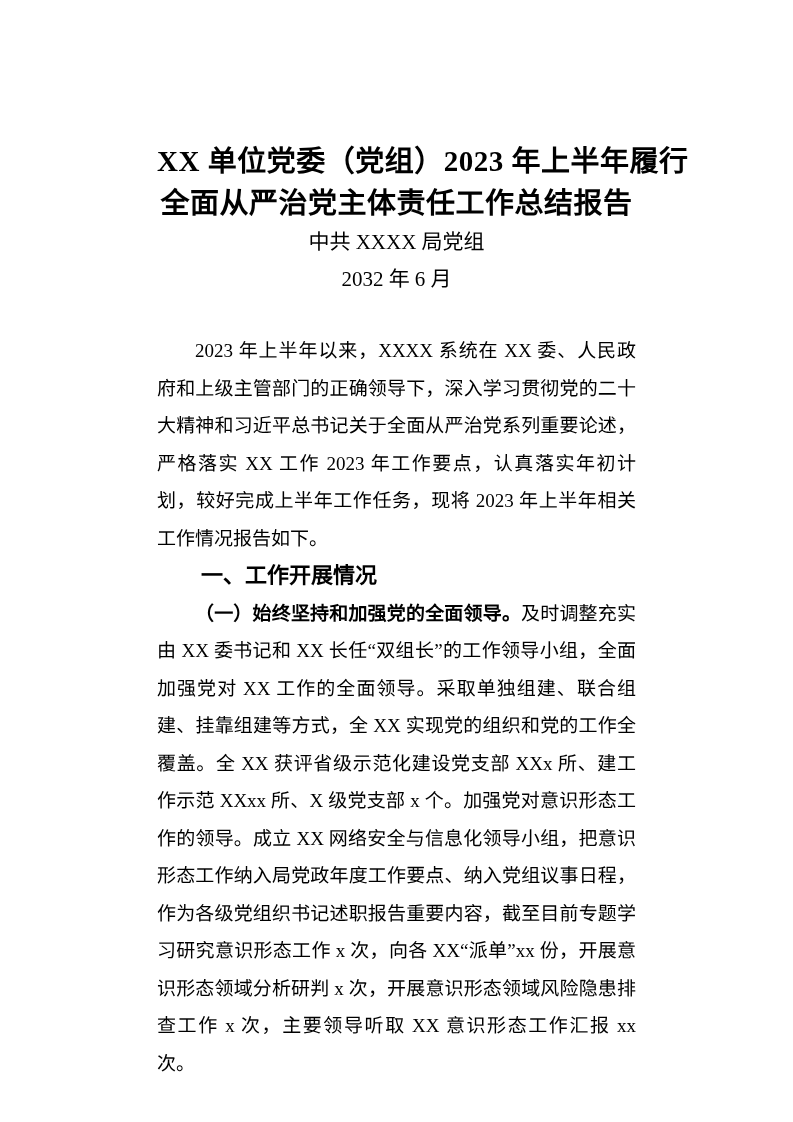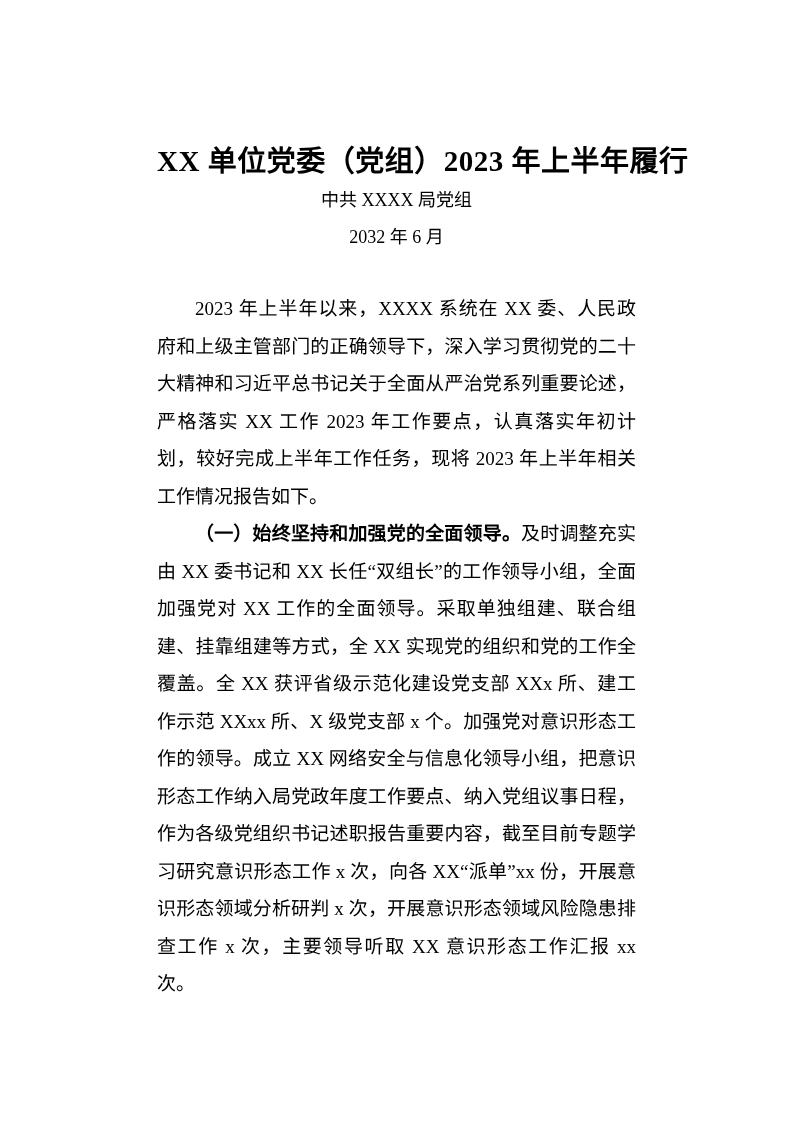--- a/index.html
+++ b/index.html
@@ -27,21 +27,21 @@
     text-align: center;
     letter-spacing: 0.5px;
     font-family: "Liberation Serif", "DejaVu Serif", serif;
   }
   .title-line {
     display: block;
     white-space: nowrap;
   }
   .byline,
   .doc-date {
-    font-size: 18px;
+    font-size: 21px;
     font-weight: 400;
     line-height: 37px;
     text-align: center;
   }
   .body-para {
     margin: 0;
     font-size: 19px;
     line-height: 37.5px;
     text-align: justify;
     text-justify: inter-ideograph;
@@ -63,24 +63,26 @@
     font-weight: 700;
   }
 </style>
 </head>
 <body>
 
 <div class="page">
 
   <h1 class="doc-title">
     <span class="title-line">XX 单位党委（党组）2023 年上半年履行</span>
+    <span class="title-line">全面从严治党主体责任工作总结报告</span>
   </h1>
 
   <div class="byline">中共 XXXX 局党组</div>
 
   <div class="doc-date">2032 年 6 月</div>
 
   <p class="body-para intro">2023 年上半年以来，XXXX 系统在 XX 委、人民政府和上级主管部门的正确领导下，深入学习贯彻党的二十大精神和习近平总书记关于全面从严治党系列重要论述，严格落实 XX 工作 2023 年工作要点，认真落实年初计划，较好完成上半年工作任务，现将 2023 年上半年相关工作情况报告如下。</p>
 
+  <h2 class="section-heading">一、工作开展情况</h2>
 
   <p class="body-para"><strong class="para-lead">（一）始终坚持和加强党的全面领导。</strong><span>及时调整充实由 XX 委书记和 XX 长任“双组长”的工作领导小组，全面加强党对 XX 工作的全面领导。采取单独组建、联合组建、挂靠组建等方式，全 XX 实现党的组织和党的工作全覆盖。全 XX 获评省级示范化建设党支部 XXx 所、建工作示范 XXxx 所、X 级党支部 x 个。加强党对意识形态工作的领导。成立 XX 网络安全与信息化领导小组，把意识形态工作纳入局党政年度工作要点、纳入党组议事日程，作为各级党组织书记述职报告重要内容，截至目前专题学习研究意识形态工作 x 次，向各 XX“派单”xx 份，开展意识形态领域分析研判 x 次，开展意识形态领域风险隐患排查工作 x 次，主要领导听取 XX 意识形态工作汇报 xx 次。</span></p>
 
 </div>
 
 </body></html>

